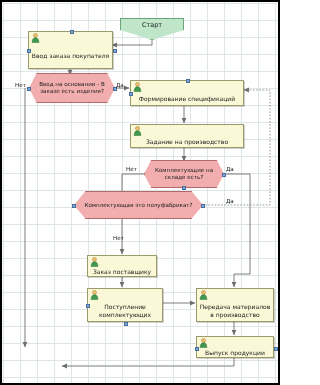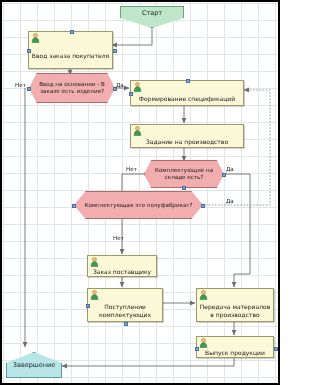--- a/index.html
+++ b/index.html
@@ -27,21 +27,21 @@
 
   .node{position:absolute;box-sizing:border-box;}
 
   
   .term{
     display:flex;align-items:flex-start;justify-content:center;
     font-size:6.5px;color:#222;
     padding-top:2px;
     clip-path:polygon(0% 0%,100% 0%,100% 55%,50% 100%,0% 55%);
   }
-  .term.start{background:#bfe6c8;border:1px solid #6aa37c;}
+  .term.start{background:#bfe6c8;border:1px solid #6aa37c;margin-top:12px;}
   .term.end{
     background:#b6e6e8;border:1px solid #5a9ba0;
     clip-path:polygon(50% 0%,100% 42%,100% 100%,0% 100%,0% 42%);
     align-items:center;padding-top:0;
   }
 
   
   .proc{
     background:#fbf8d8;
     border:1px solid #9a9a6a;
@@ -210,23 +210,20 @@
       <svg class="person" viewBox="0 0 9 10">
         <circle cx="4.5" cy="2.4" r="2" fill="#f0c070" stroke="#a07830" stroke-width=".5"></circle>
         <path d="M1.2,9.6 C1.2,6 2.6,4.8 4.5,4.8 C6.4,4.8 7.8,6 7.8,9.6 Z" fill="#3f9a50" stroke="#256b33" stroke-width=".5"></path>
       </svg>
     </div>
     <div class="body">Выпуск продукции</div>
     <div class="h" style="left:-2px;top:10px;"></div>
     <div class="h" style="left:77px;top:10px;"></div>
   </div>
 
-  <div class="node term end" style="left:4px;top:350px;width:56px;height:26px;">
-    <span>Завершение</span>
-  </div>
 
   <span class="elbl" style="left:13px;top:80px;">Нет</span>
   <span class="elbl" style="left:114px;top:80px;">Да</span>
   <span class="elbl" style="left:124px;top:164px;">Нет</span>
   <span class="elbl" style="left:224px;top:164px;">Да</span>
   <span class="elbl" style="left:224px;top:196px;">Да</span>
   <span class="elbl" style="left:111px;top:233px;">Нет</span>
 
 </div>
 

